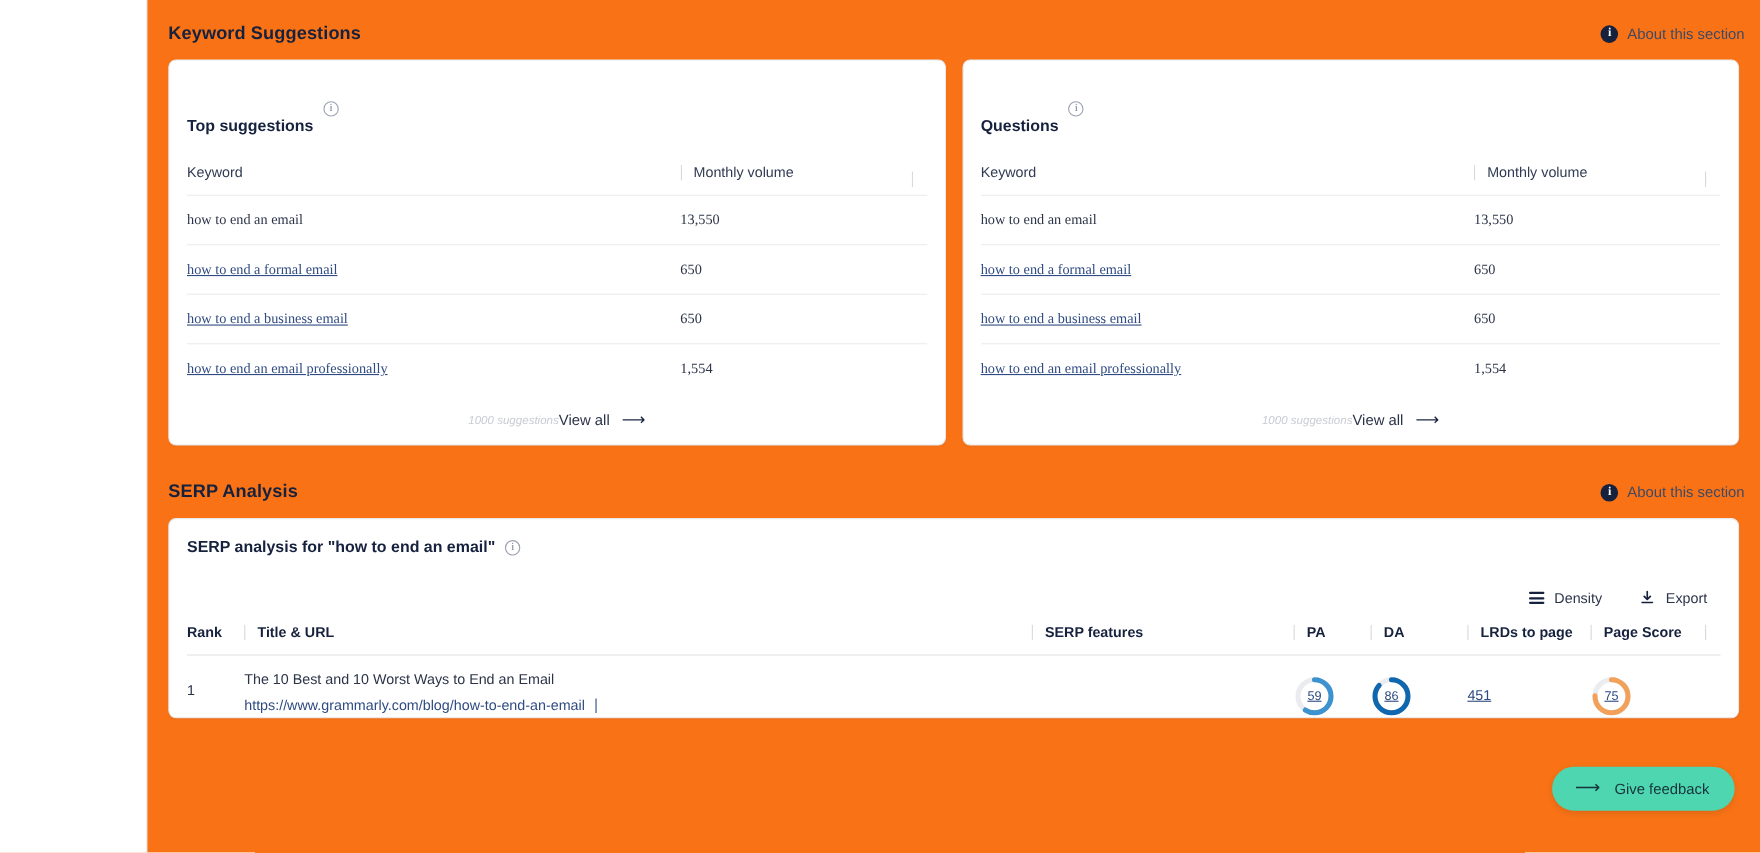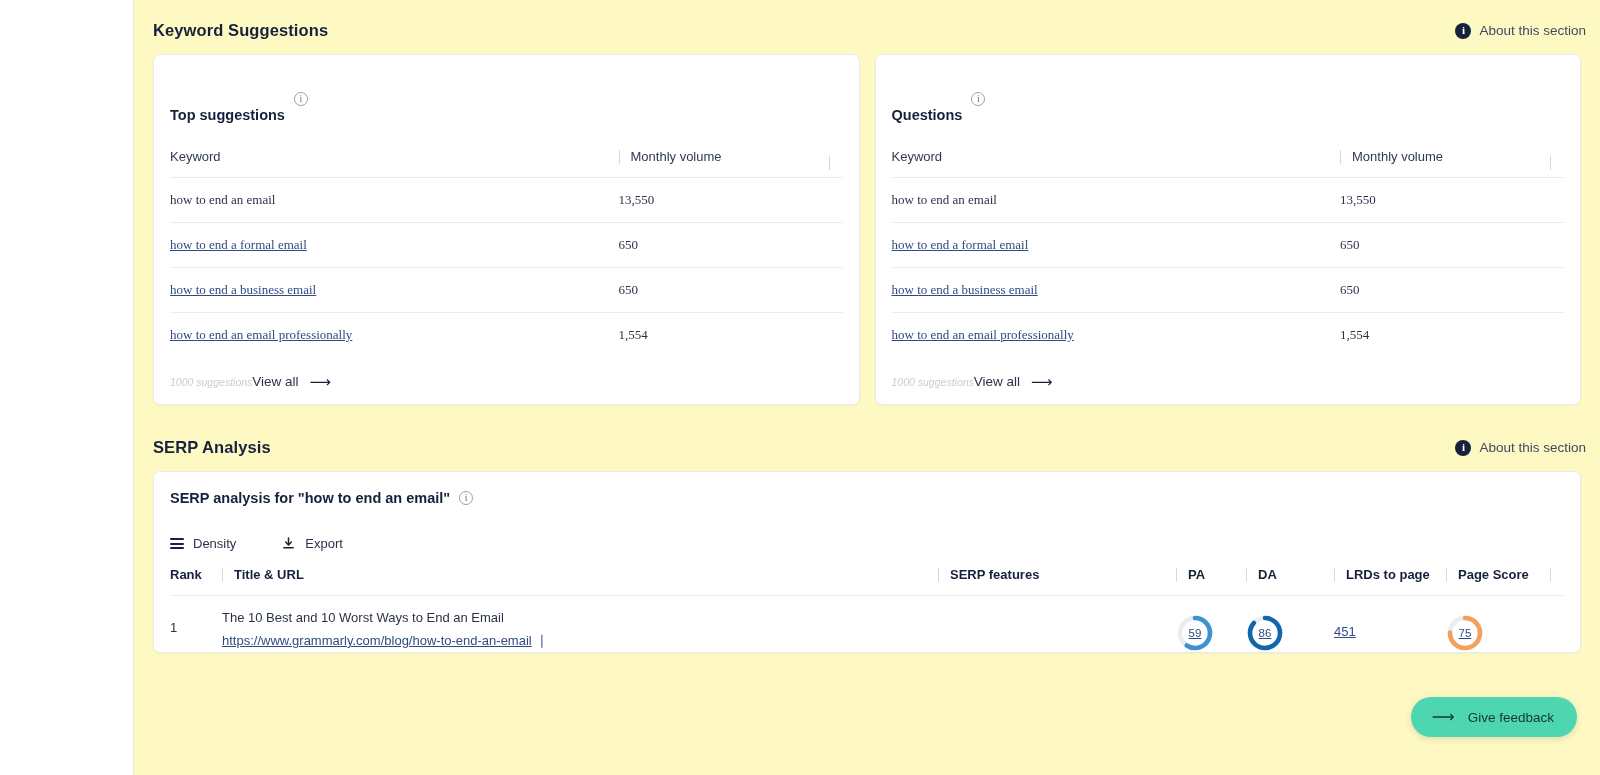--- a/index.html
+++ b/index.html
@@ -9,21 +9,21 @@
     background: #ffffff;
     overflow: hidden;
   }
   #root { position: relative; width: 1600px; height: 775px; display: flex; }
 
   .left-rail {
     width: 134px; height: 775px; flex: 0 0 134px;
     background: #ffffff; border-right: 1px solid #e6e7ea;
   }
   .content {
-    flex: 1 1 auto; height: 775px; background: #fef9c3;
+    flex: 1 1 auto; height: 775px; background: #f97316;
     overflow: hidden; position: relative;
   }
 
   
   .section-head {
     display: flex; align-items: center; justify-content: space-between;
     padding: 0 14px 0 19px;
   }
   .section-title {
     font-size: 16.5px; font-weight: 700; color: #16213d; letter-spacing: .1px;
@@ -76,39 +76,39 @@
     border-bottom: 1px solid #ebecef;
     font-family: Liberation Serif, serif;
   }
   table.kw tr:last-child td { border-bottom: none; }
   td .kwlink {
     color: #2f4b82; text-decoration: underline; cursor: pointer;
   }
   td .kwplain { color: #2b3348; }
 
   .card-foot {
-    display: flex; align-items: center; justify-content: flex-start;
+    display: flex; align-items: center; justify-content: center;
     padding: 17px 0 15px 0;
   }
   .suggest-count { font-size: 10.5px; color: #c9ccd3; font-style: italic; }
   .view-all {
     display: flex; align-items: center; gap: 11px;
     font-size: 13.5px; color: #2b3348; cursor: pointer;
   }
   .arrow-r { font-size: 15px; color: #16213d; line-height: 1; }
 
   
   .serp-card { margin: 0 19px; padding: 18px 16px 0 16px; }
   .serp-title-row { display: flex; align-items: center; gap: 9px; }
   .serp-title { font-size: 14.5px; font-weight: 700; color: #16213d; }
   .serp-sub { font-size: 12.5px; color: #8a90a0; margin-top: 9px; }
 
   .serp-tools {
-    display: flex; align-items: center; justify-content: flex-start;
-    gap: 45px; margin-top: 30px; padding-right: 12px;
+    display: flex; align-items: center; justify-content: flex-end;
+    gap: 34px; margin-top: 30px; padding-right: 12px;
   }
   .tool {
     display: flex; align-items: center; gap: 9px;
     font-size: 13px; color: #2b3348; cursor: pointer;
   }
   .hamburger { display: inline-flex; flex-direction: column; gap: 2.5px; }
   .hamburger i { display: block; width: 14px; height: 2px; background: #16213d; border-radius: 1px; }
   .dl-icon { position: relative; width: 15px; height: 15px; color: #16213d; }
 
   table.serp { width: 100%; border-collapse: collapse; table-layout: fixed; margin-top: 16px; }
@@ -121,21 +121,21 @@
   .c-title { width: auto; }
   .c-feat { width: 238px; }
   .c-pa { width: 70px; }
   .c-da { width: 88px; }
   .c-lrd { width: 112px; }
   .c-ps  { width: 104px; }
   .c-end { width: 14px; }
 
   .res-title { color: #2b3348; line-height: 1.45; }
   .res-url {
-    color: #2f4b82; text-decoration: underline; cursor: pointer;
+    color: #2f4b82; cursor: pointer;
     display: inline-block; margin-top: 4px; line-height: 1.45;
   }
   .ext-ico { display: inline-block; margin-left: 6px; color: #2f4b82; text-decoration: none; font-size: 11px; }
 
   .gauge { position: relative; width: 38px; height: 38px; }
   .gauge .lbl {
     position: absolute; inset: 0; display: flex; align-items: center; justify-content: center;
     font-size: 11.5px; color: #2f4b82; text-decoration: underline; cursor: pointer;
   }
   .lrd-link { color: #2f4b82; text-decoration: underline; cursor: pointer; font-size: 13px; }

